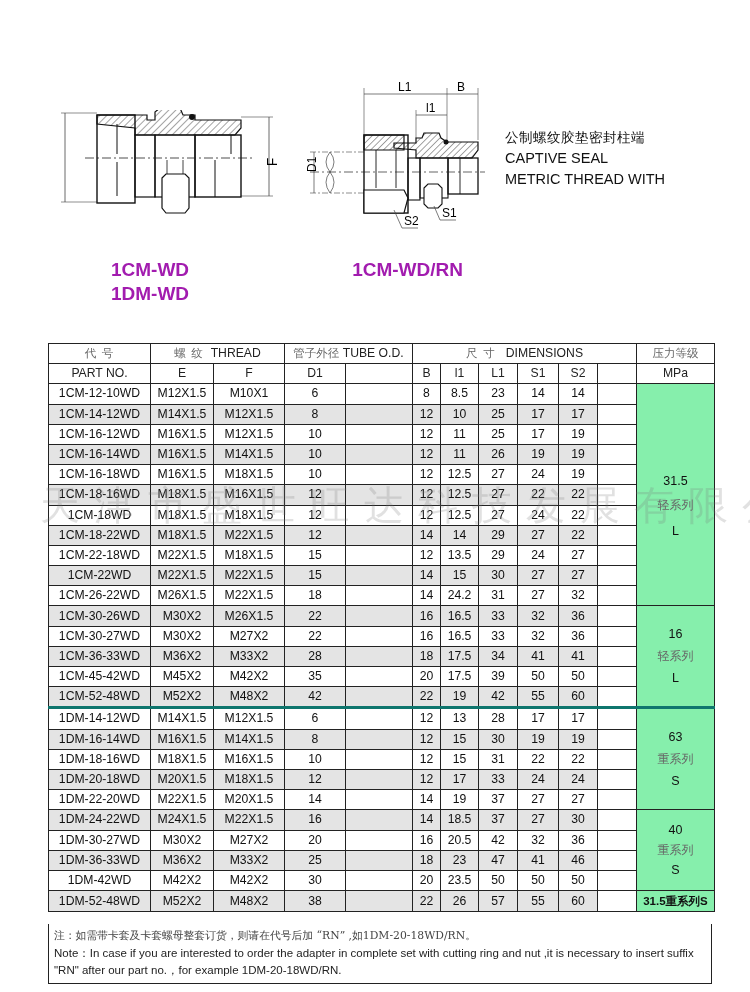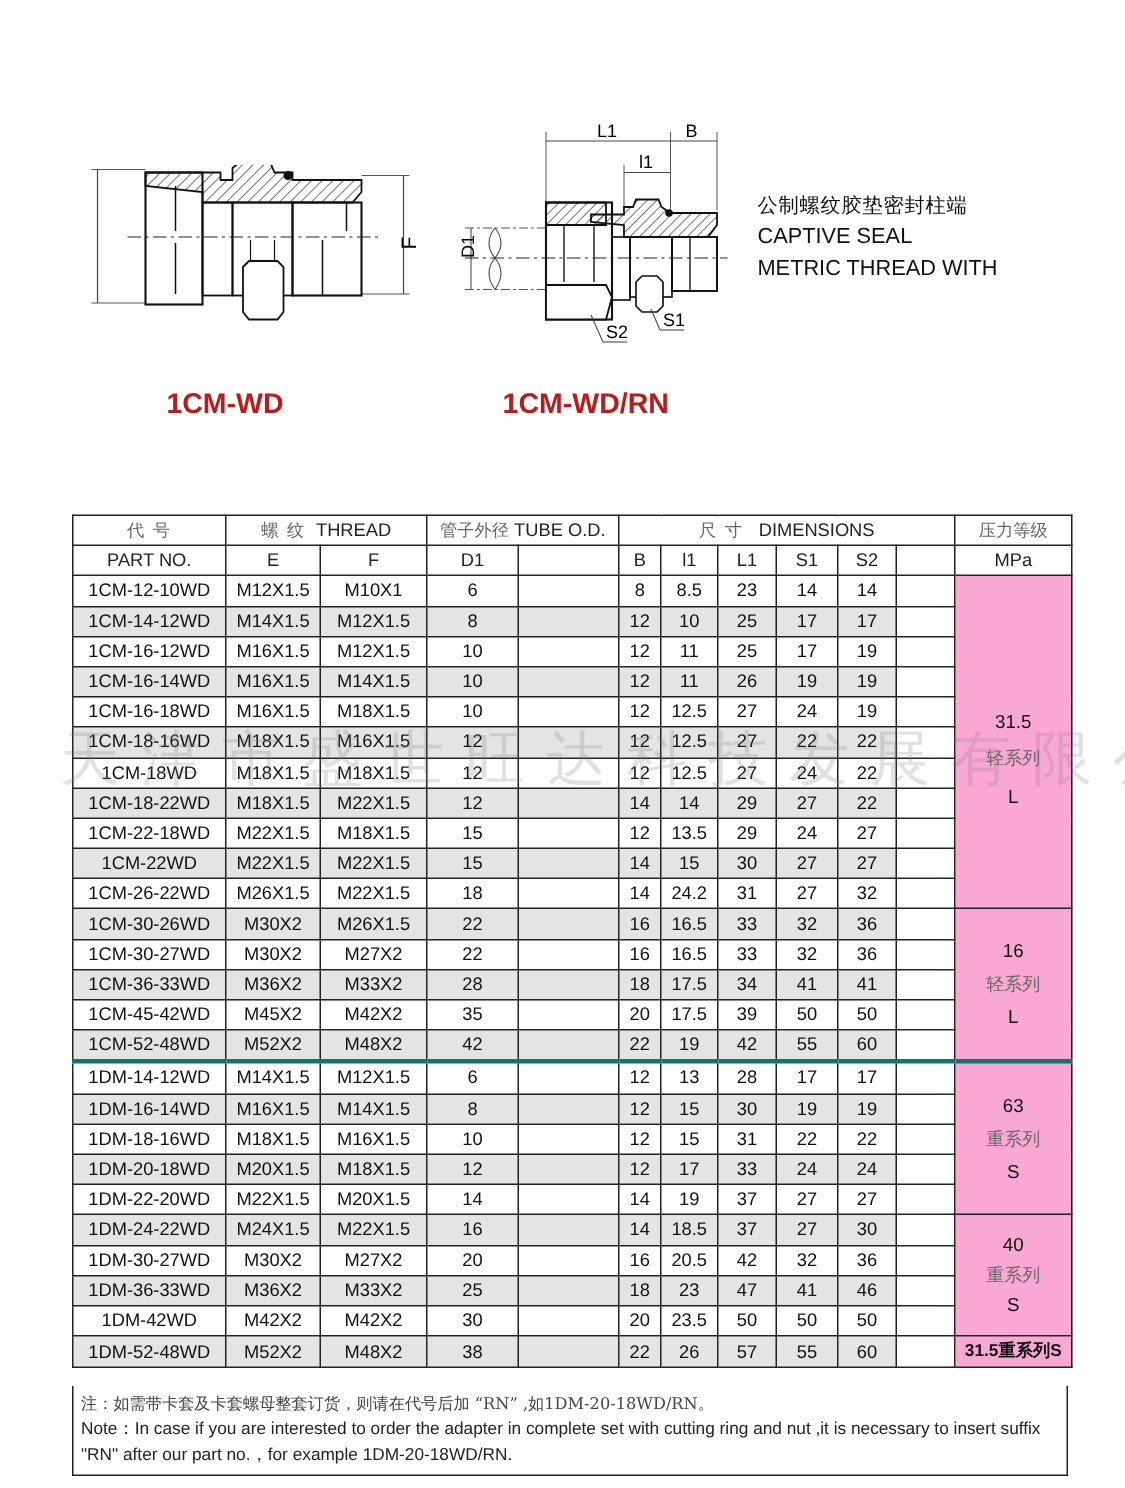--- a/index.html
+++ b/index.html
@@ -1,26 +1,26 @@
 <!DOCTYPE html>
 <html><head>
 <meta charset="utf-8">
 <style>
   html, body { margin: 0; padding: 0; background: #ffffff; }
   body { width: 750px; height: 992px; position: relative; overflow: hidden; font-family: "Liberation Sans", "DejaVu Sans", sans-serif; color: #111; }
   .drawing { position: absolute; }
-  .model-label { position: absolute; font-weight: bold; font-size: 19px; line-height: 24px; text-align: center; color: #b91c1c; }
+  .model-label { position: absolute; font-weight: bold; font-size: 19px; line-height: 24px; text-align: center; color: #a21caf; }
   .title-block { position: absolute; left: 505px; top: 127px; width: 205px; text-align: left; font-size: 14.5px; line-height: 21px; color: #111; }
   .title-block .cn { font-family: "DejaVu Sans", sans-serif; font-size: 13.5px; letter-spacing: 0.5px; }
   table.spec { position: absolute; left: 48px; top: 343px; border-collapse: collapse; table-layout: fixed; font-size: 12.2px; }
   table.spec td, table.spec th { border: 1.3px solid #222; padding: 0; text-align: center; white-space: nowrap; font-weight: normal; height: 19.2px; line-height: 19px; }
   table.spec th { background: #fff; color: #222; }
   table.spec th .cnh { color: #666; font-family: "DejaVu Serif", serif; font-size: 11.5px; letter-spacing: 1px; margin-top: 28px; }
   table.spec tr.shade td.sh { background: #e4e4e4; }
-  table.spec td.press { background: #f9a8d4; font-size: 12.5px; line-height: 20px; vertical-align: middle; }
+  table.spec td.press { background: #86efac; font-size: 12.5px; line-height: 20px; vertical-align: middle; }
   table.spec td.press .cn { color: #666; font-family: "DejaVu Serif", serif; font-size: 12px; }
   table.spec tr.sep td { border-top: 3px solid #0f766e; }
   .note { position: absolute; left: 48px; top: 924px; width: 664px; height: 60px; border: 1.3px solid #222; border-top: none; font-size: 11.5px; line-height: 17.5px; padding: 3px 5px; box-sizing: border-box; color: #222; }
   .note .cnnote { color: #444; font-family: "DejaVu Serif", serif; font-size: 10.8px; }
   .watermark { position: absolute; left: 40px; top: 478px; width: 690px; text-align: center; font-family: "DejaVu Serif", serif; font-size: 40px; letter-spacing: 14px; color: rgba(120,120,120,0.22); pointer-events: none; white-space: nowrap; }
 </style>
 </head>
 <body>
 
 <svg class="drawing" style="left:60px;top:100px" width="180" height="120" viewBox="0 0 180 120">
@@ -77,20 +77,21 @@
   <rect x="140" y="25" width="46" height="62" fill="none" stroke="#111" stroke-width="1.4"></rect>
   <line x1="160" y1="50" x2="160" y2="87" stroke="#111" stroke-width="1"></line>
   <line x1="176" y1="25" x2="176" y2="44" stroke="#111" stroke-width="1"></line>
 
   <line x1="30" y1="48" x2="200" y2="48" stroke="#222" stroke-width="0.8" stroke-dasharray="9,3,2,3"></line>
   <text x="222" y="52" font-size="14" font-family="Liberation Sans, sans-serif" transform="rotate(-90 222 52)" text-anchor="middle">F</text>
 </svg>
 
 <div class="model-label" style="left:85px;top:258px;width:130px;">
   <div>1CM-WD</div>
+  <div>1DM-WD</div>
 </div>
 
 <svg class="drawing" style="left:300px;top:80px" width="200" height="150" viewBox="0 0 200 150">
   <defs>
     <pattern id="hatch3" width="4.5" height="4.5" patternUnits="userSpaceOnUse" patternTransform="rotate(45)">
       <line x1="0" y1="0" x2="0" y2="4.5" stroke="#333" stroke-width="0.9"></line>
     </pattern>
   </defs>
 
   <line x1="64" y1="8" x2="64" y2="55" stroke="#444" stroke-width="0.6"></line>
@@ -129,21 +130,21 @@
   <line x1="10" y1="92" x2="185" y2="92" stroke="#222" stroke-width="0.7" stroke-dasharray="9,3,2,3"></line>
 
   <line x1="94" y1="130" x2="102" y2="148" stroke="#444" stroke-width="0.7"></line>
   <line x1="102" y1="148" x2="118" y2="148" stroke="#444" stroke-width="0.7"></line>
   <text x="104" y="145" font-size="12" font-family="Liberation Sans, sans-serif">S2</text>
   <line x1="134" y1="126" x2="140" y2="140" stroke="#444" stroke-width="0.7"></line>
   <line x1="140" y1="140" x2="156" y2="140" stroke="#444" stroke-width="0.7"></line>
   <text x="142" y="137" font-size="12" font-family="Liberation Sans, sans-serif">S1</text>
 </svg>
 
-<div class="model-label" style="left:318px;top:258px;width:145px;">
+<div class="model-label" style="left:318px;top:258px;width:145px;text-align:right;">
   <div>1CM-WD/RN</div>
 </div>
 
 <div class="title-block">
   <div class="cn">公制螺纹胶垫密封柱端</div>
   <div>CAPTIVE SEAL</div>
   <div>METRIC THREAD WITH</div>
 </div>
 
 <table class="spec">

